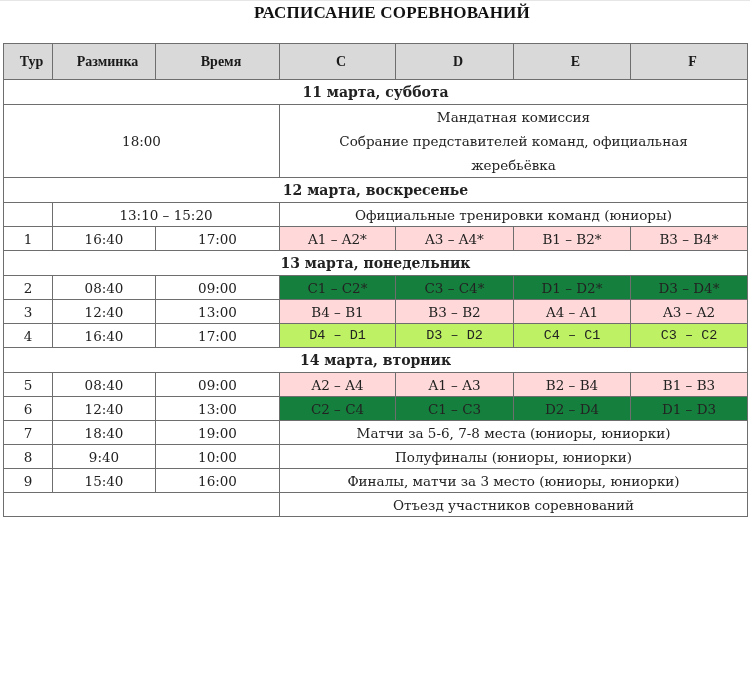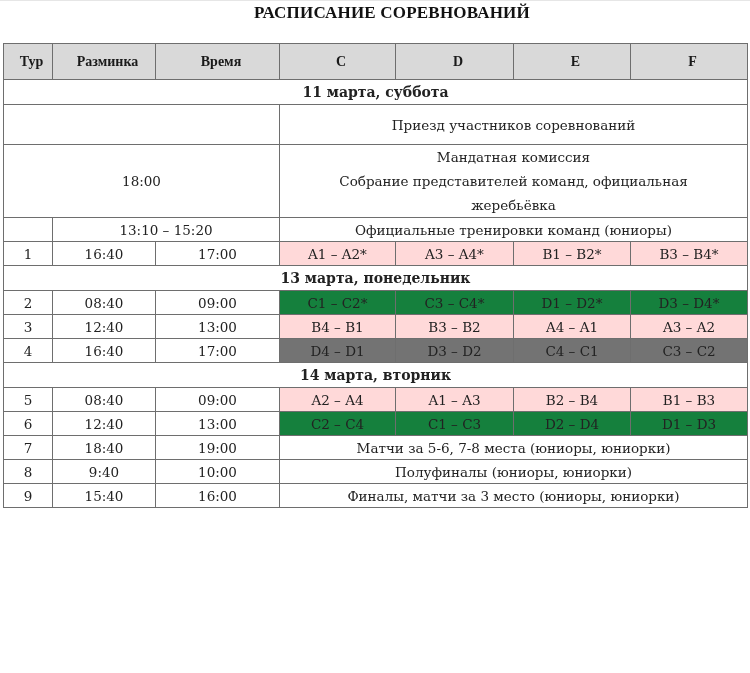--- a/index.html
+++ b/index.html
@@ -24,21 +24,21 @@
       font-family: "Liberation Serif", serif; color: #1a1a1a; padding-left: 7px;
     }
     tr.r { height: 24px; }
     td.day {
       text-align: left; padding-left: 5px; font-weight: bold; font-size: 14px; height: 24px; margin-top: 33px;
     }
     td.tall { height: 39px; }
     td.xtall { height: 67px; white-space: normal; line-height: 24px; }
     td.pink { background: #ffd9d9; }
     td.blue1 { background: #15803d; }
-    td.blue2 { background: #737373; }
+    td.blue2 { background: #bef264; font-family: Liberation Mono, monospace; }
     td.inner { border-left-color: #333; border-right-color: #333; margin-top: 44px; }
     .line { display: block; }
   </style>
 </head>
 <body>
 
 <div class="topline"></div>
 <div class="title">РАСПИСАНИЕ СОРЕВНОВАНИЙ</div>
 
 <table class="sched">
@@ -61,32 +61,31 @@
       <th>E</th>
       <th>F</th>
     </tr>
   </thead>
   <tbody>
 
     <tr class="r">
       <td class="day" colspan="7">11 марта, суббота</td>
     </tr>
     <tr>
-      <td class="tall" colspan="3"></td>
-      <td class="tall" colspan="4">Приезд участников соревнований</td>
-    </tr>
-    <tr>
       <td class="xtall" colspan="3">18:00</td>
       <td class="xtall" colspan="4">
         <span class="line">Мандатная комиссия</span>
         <span class="line">Собрание представителей команд, официальная</span>
         <span class="line">жеребьёвка</span>
       </td>
     </tr>
 
+    <tr class="r">
+      <td class="day" colspan="7">12 марта, воскресенье</td>
+    </tr>
     <tr class="r">
       <td></td>
       <td colspan="2">13:10 – 15:20</td>
       <td colspan="4">Официальные тренировки команд (юниоры)</td>
     </tr>
     <tr class="r">
       <td>1</td>
       <td>16:40</td>
       <td>17:00</td>
       <td class="pink inner">A1 – A2*</td>
@@ -160,14 +159,18 @@
       <td>10:00</td>
       <td colspan="4">Полуфиналы (юниоры, юниорки)</td>
     </tr>
     <tr class="r">
       <td>9</td>
       <td>15:40</td>
       <td>16:00</td>
       <td colspan="4">Финалы, матчи за 3 место (юниоры, юниорки)</td>
     </tr>
 
+    <tr class="r">
+      <td colspan="3"></td>
+      <td colspan="4">Отъезд участников соревнований</td>
+    </tr>
   </tbody>
 </table>
 
 </body></html>

